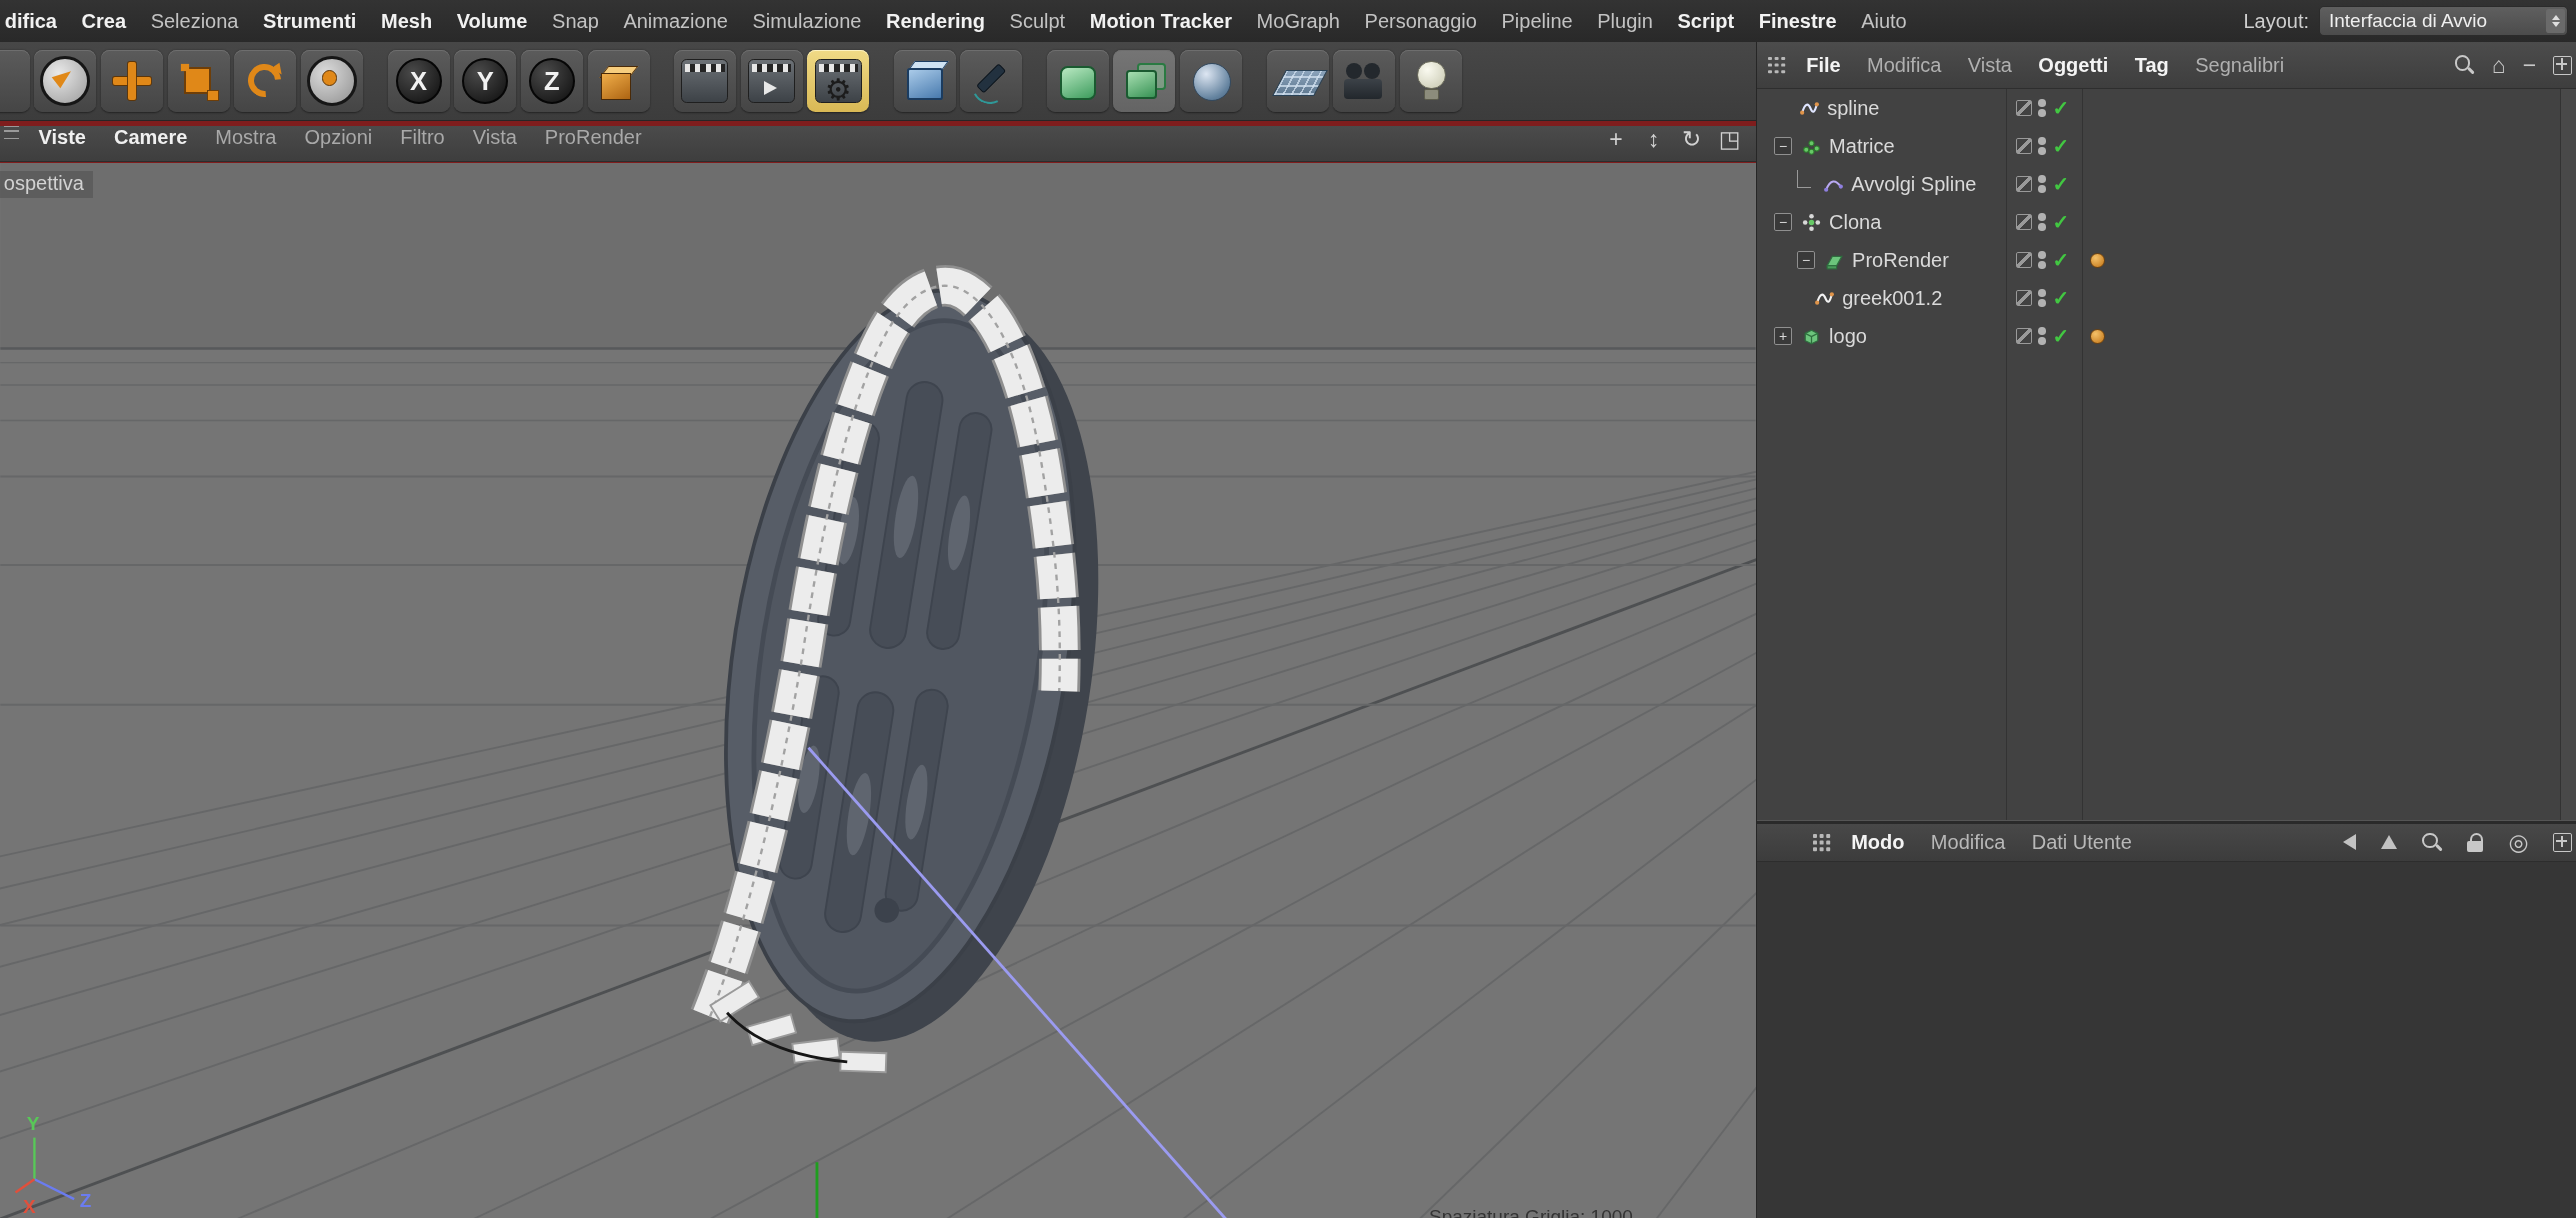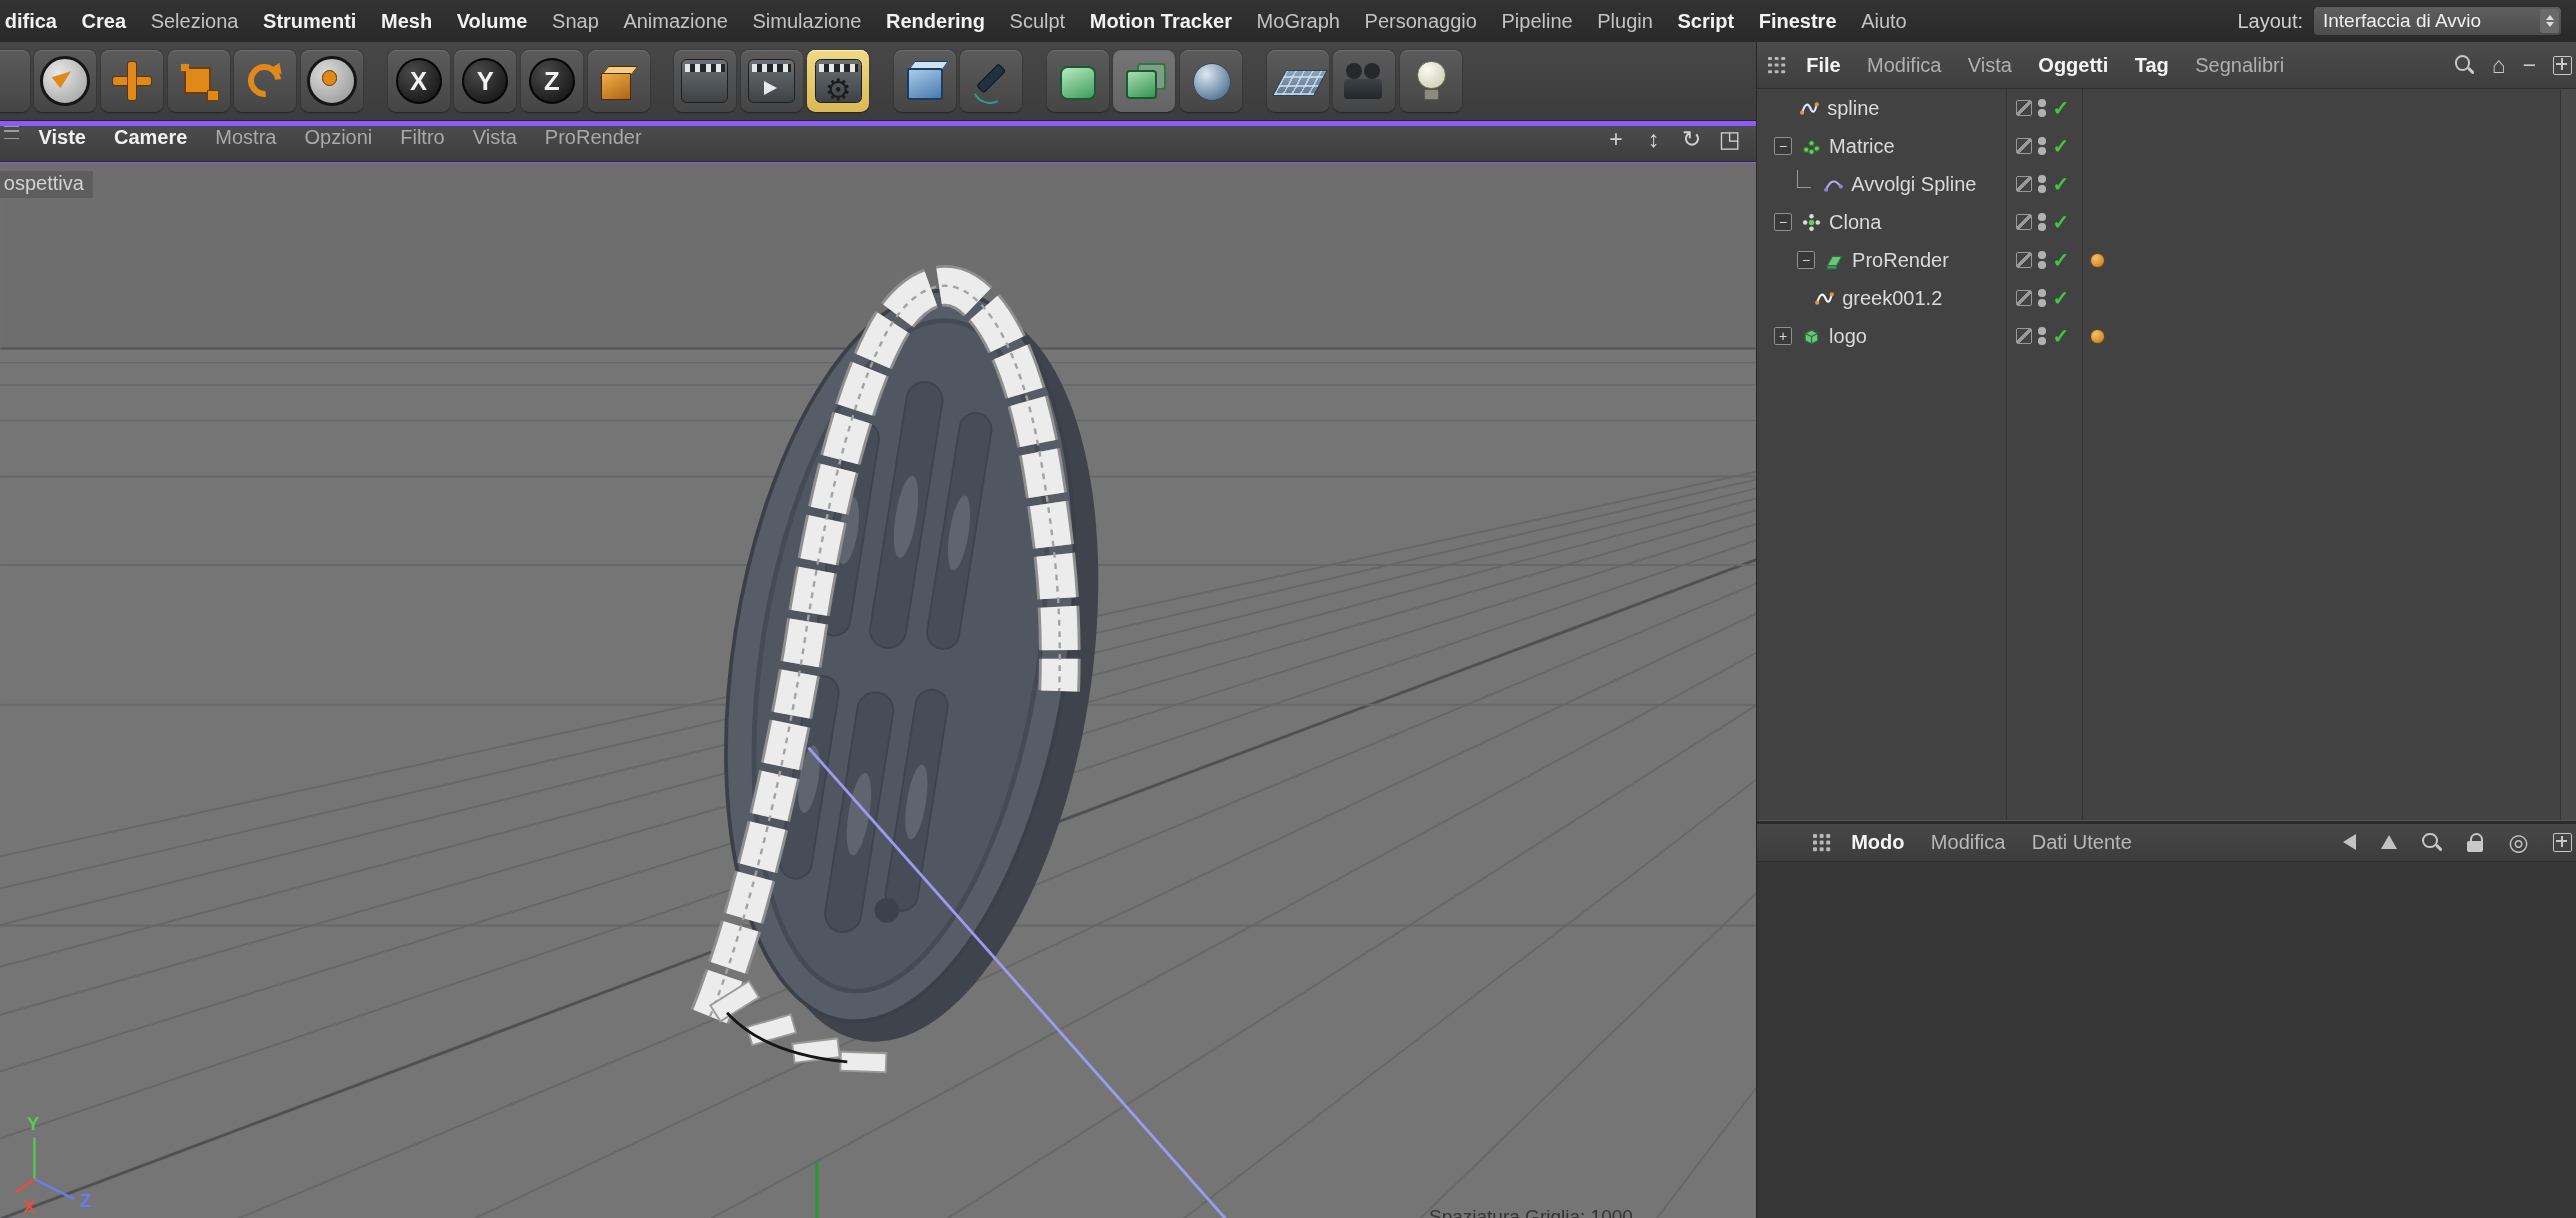--- a/index.html
+++ b/index.html
@@ -1,24 +1,24 @@
 <!DOCTYPE html>
 <html style="font-size:15px"><head>
 <meta charset="utf-8">
 <style>
   html,body{margin:0;padding:0;background:#2a2a2a;font-family:"Liberation Sans",sans-serif;}
-  #app{position:relative;width:2576px;height:1219px;overflow:hidden;background:#8b5cf6;-webkit-font-smoothing:antialiased;}
+  #app{position:relative;width:2576px;height:1219px;overflow:hidden;background:#7f1d1d;-webkit-font-smoothing:antialiased;}
 
   
   #menubar{position:absolute;left:0;top:0;width:2576px;height:42px;background:linear-gradient(#333,#292929);border-bottom:0.9px solid #1d1d1d;display:flex;align-items:center;color:#c3c3c3;font-size:20px;}
   #menu-items{display:flex;align-items:center;height:100%;}
   .menu-item{padding:0 12.3px;white-space:nowrap;cursor:default;}
   .menu-item.bold{color:#f2f2f2;font-weight:bold;}
   .menu-item:first-child{margin-left:-7.6px;}
-  #layout-chip{margin-left:auto;display:flex;align-items:center;gap:9.5px;padding-right:14px;}
+  #layout-chip{margin-left:auto;display:flex;align-items:center;gap:9.5px;padding-right:8px;}
   #layout-label{color:#cfcfcf;}
   #layout-select{display:flex;align-items:center;background:linear-gradient(#5f5f5f,#4c4c4c);border:0.9px solid #2b2b2b;border-radius:4.7px;height:28px;min-width:238px;color:#efefef;font-size:19px;padding-left:9.5px;justify-content:space-between;gap:40px;}
   .stepper{width:19px;height:24.6px;margin:0 1.9px 0 7.6px;background:#6a6a6a;border-radius:2.8px;display:flex;flex-direction:column;align-items:center;justify-content:center;gap:1.9px;}
   .stepper i{width:0;height:0;border-left:4.7px solid transparent;border-right:4.7px solid transparent;}
   .stepper .up{border-bottom:5.7px solid #dedede;}
   .stepper .dn{border-top:5.7px solid #dedede;}
 
   
   #toolbar{position:absolute;left:0;top:42px;width:1756px;height:79px;background:linear-gradient(#474747,#3c3c3c);border-bottom:0.9px solid #262626;display:flex;align-items:center;padding-left:5.7px;box-sizing:border-box;}
   #toolbar-buttons{display:flex;align-items:center;gap:4.7px;}

